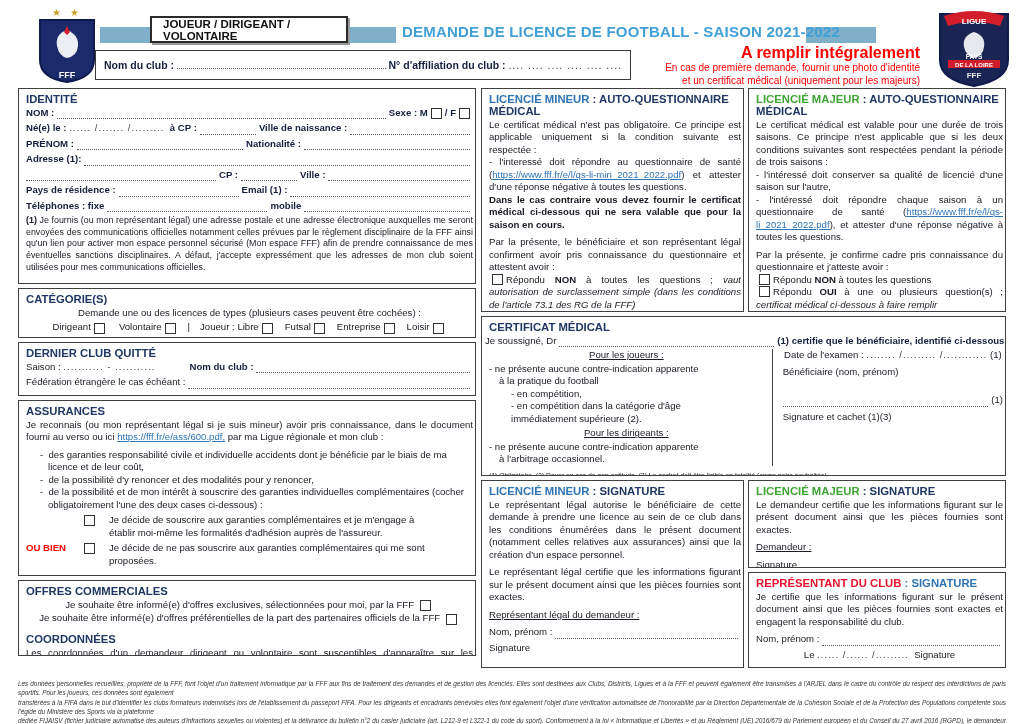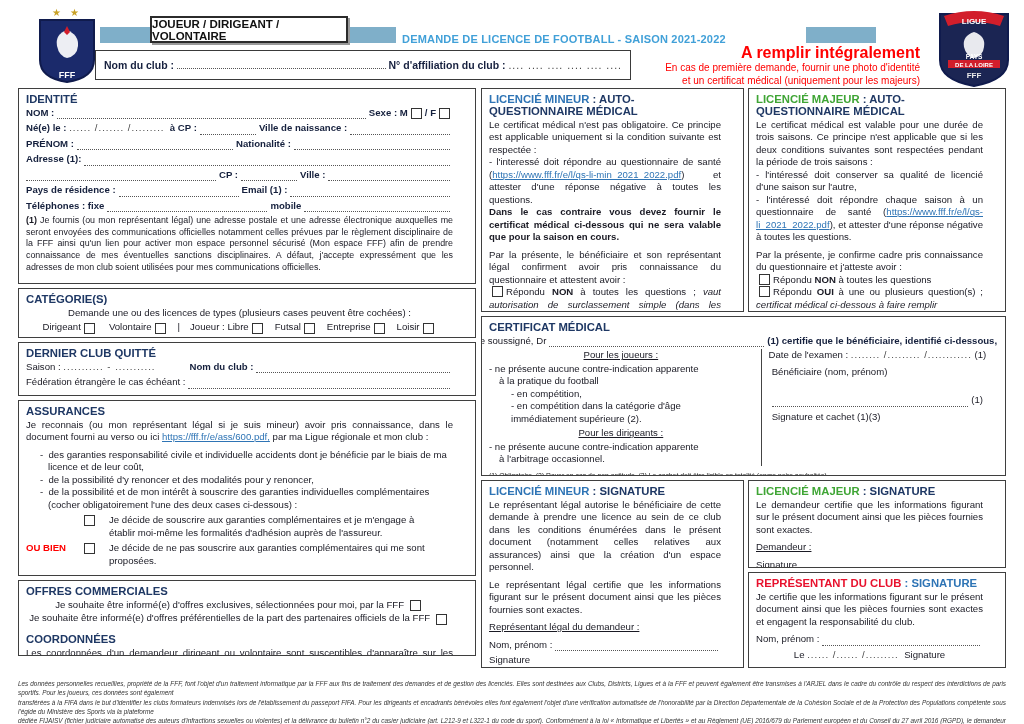--- a/index.html
+++ b/index.html
@@ -6,34 +6,34 @@
   html,body { width:1024px; height:724px; background:#fff; font-family:"Liberation Sans", sans-serif; color:#1a1a24; }
   .page { position:relative; width:1024px; height:724px; overflow:hidden; }
 
   
   .header { position:relative; height:88px; }
   .shield { position:absolute; }
   .fff-logo { left:36px; top:6px; width:62px; height:78px; }
   .ligue-logo { left:936px; top:4px; width:76px; height:84px; }
   .role-bar { position:absolute; left:100px; top:27px; width:296px; height:16px; background:#7FAFC9; }
   .title-bar2 { position:absolute; left:806px; top:27px; width:70px; height:16px; background:#7FAFC9; }
-  .role-box { position:absolute; left:150px; top:16px; width:198px; height:27px; background:#fff; border:2px solid #2b2b2b; box-shadow:2px 2px 0 #9a9a9a; display:flex; align-items:center; justify-content:center; font-weight:bold; font-size:11.5px; color:#111; }
-  .main-title { position:absolute; left:402px; top:33px; font-size:11px; font-weight:bold; color:#41A0D8; letter-spacing:0.2px; }
+  .role-box { position:absolute; left:150px; top:16px; width:198px; height:27px; background:#fff; border:2px solid #2b2b2b; box-shadow:2px 2px 0 #9a9a9a; display:flex; align-items:center; justify-content:center; font-weight:bold; font-size:11.5px; color:#111;padding-left:11px; }
+  .main-title { position:absolute; left:402px; top:23px; font-size:15px; font-weight:bold; color:#41A0D8; letter-spacing:0.2px; }
   .club-box { position:absolute; left:95px; top:50px; width:536px; height:30px; border:1.5px solid #3a3a3a; display:flex; align-items:center; padding:0 8px; font-size:10.5px; }
   .club-box b { color:#17213f; }
   .remplir { position:absolute; left:630px; top:44px; width:290px; text-align:right; color:#FF0000; }
   .remplir .big { font-size:16px; font-weight:bold; }
   .remplir .small { font-size:10px; line-height:1.25; }
 
   
   .main { position:absolute; left:18px; top:88px; width:988px; display:flex; gap:5px; }
   .col-left { width:458px; display:flex; flex-direction:column; gap:4px; }
   .col-right-wrap { width:525px; display:flex; flex-direction:column; gap:4px; }
   .row2 { display:flex; gap:4px; }
-  .box { border:1.5px solid #3f3f3f; background:#fff; padding:4px 22px 5px 7px; overflow:hidden; }
+  .box { border:1.5px solid #3f3f3f; background:#fff; padding:4px 2px 5px 7px; overflow:hidden; }
   .sec-title { color:#1F3864; font-weight:bold; font-size:11.3px; margin-bottom:2px; }
   .t-blue { color:#2E74B5; } .t-green { color:#3FA535; } .t-red { color:#E8112D; }
   p, .line { font-size:9.6px; line-height:1.3; }
   .just { text-align:justify; }
   .line { display:flex; align-items:flex-end; white-space:nowrap; margin-bottom:3px;justify-content:center; }
   .line b { color:#15203d; }
   .lead { flex:1 1 8px; border-bottom:1.2px dotted #555; height:0.85em; margin:0 3px; min-width:8px; }
   .lead.fix { flex:0 0 auto; }
   .cb { display:inline-block; width:11px; height:11px; border:1.2px solid #333; background:#fff; vertical-align:-2px; margin:0 3px; flex:0 0 auto; }
   .dots { color:#444; letter-spacing:1px; }

